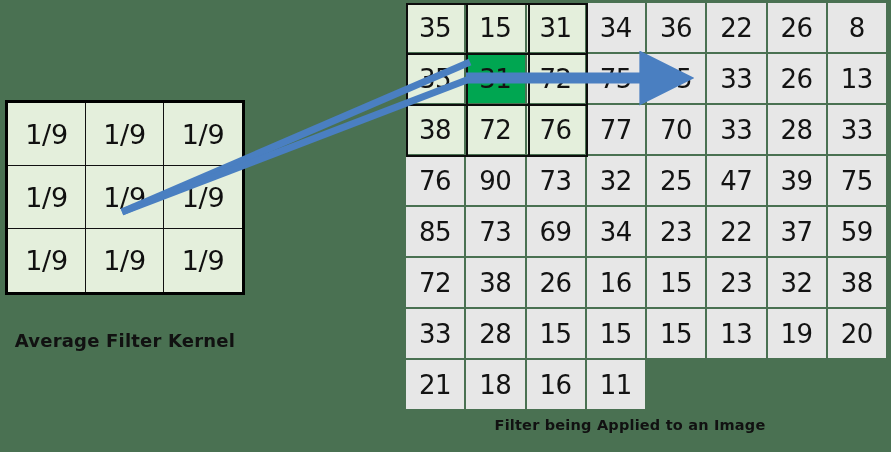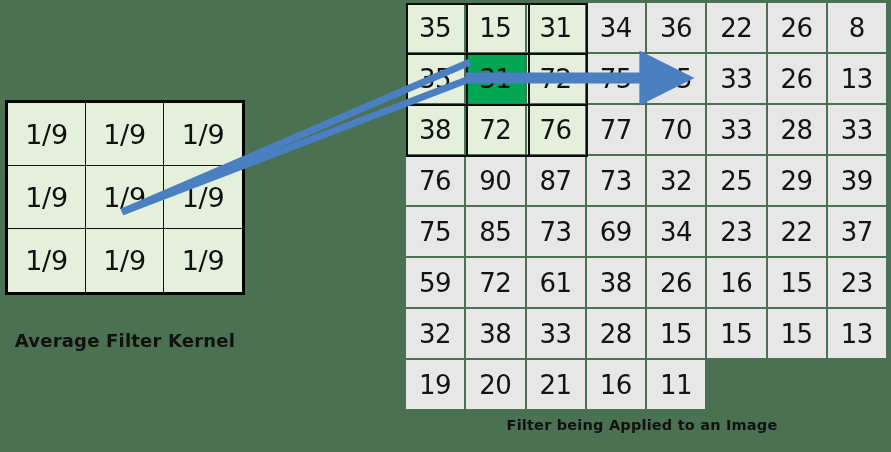--- a/index.html
+++ b/index.html
@@ -107,21 +107,21 @@
   #window-frame .hline {
     position: absolute;
     left: 0;
     right: 0;
     height: 2px;
     background: #0d0d0d;
   }
 
   #image-caption {
     position: absolute;
-    left: 402px;
+    left: 390px;
     top: 417px;
     width: 480px;
     text-align: center;
     font-size: 14.5px;
     font-weight: bold;
     color: #111111;
     letter-spacing: 0.2px;
   }
 
   
@@ -175,57 +175,56 @@
     <div class="icell hl">72</div>
     <div class="icell hl">76</div>
     <div class="icell">77</div>
     <div class="icell">70</div>
     <div class="icell">33</div>
     <div class="icell">28</div>
 
     <div class="icell">33</div>
     <div class="icell">76</div>
     <div class="icell">90</div>
-    <div class="icell">87</div>
     <div class="icell">73</div>
     <div class="icell">32</div>
     <div class="icell">25</div>
 
-    <div class="icell">29</div>
+    <div class="icell">47</div>
     <div class="icell">39</div>
     <div class="icell">75</div>
     <div class="icell">85</div>
     <div class="icell">73</div>
     <div class="icell">69</div>
     <div class="icell">34</div>
     <div class="icell">23</div>
 
     <div class="icell">22</div>
     <div class="icell">37</div>
     <div class="icell">59</div>
     <div class="icell">72</div>
-    <div class="icell">61</div>
     <div class="icell">38</div>
     <div class="icell">26</div>
     <div class="icell">16</div>
 
     <div class="icell">15</div>
     <div class="icell">23</div>
     <div class="icell">32</div>
     <div class="icell">38</div>
     <div class="icell">33</div>
     <div class="icell">28</div>
     <div class="icell">15</div>
     <div class="icell">15</div>
 
     <div class="icell">15</div>
     <div class="icell">13</div>
     <div class="icell">19</div>
     <div class="icell">20</div>
     <div class="icell">21</div>
+    <div class="icell">18</div>
     <div class="icell">16</div>
     <div class="icell">11</div>
   </div>
 
   <div id="window-frame">
     <div class="vline" style="left:58px;"></div>
     <div class="vline" style="left:120px;"></div>
     <div class="hline" style="top:48px;"></div>
     <div class="hline" style="top:99px;"></div>
   </div>

